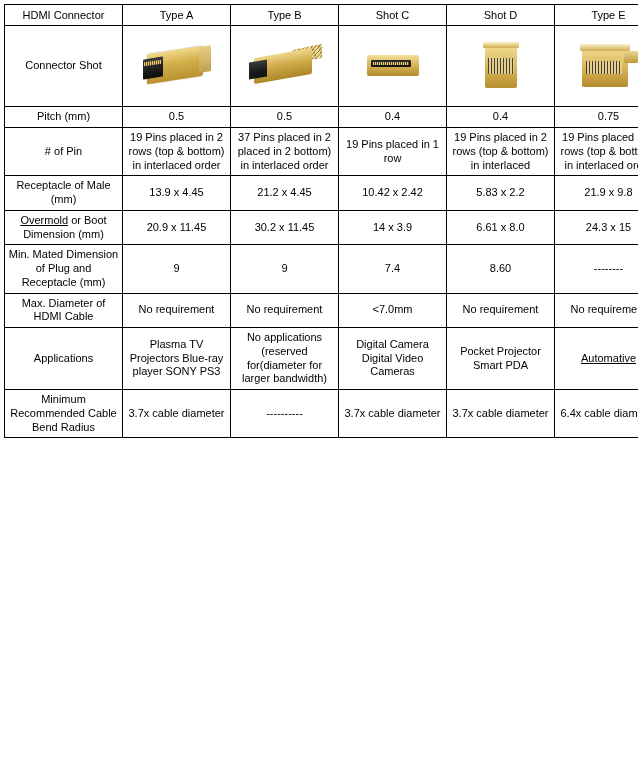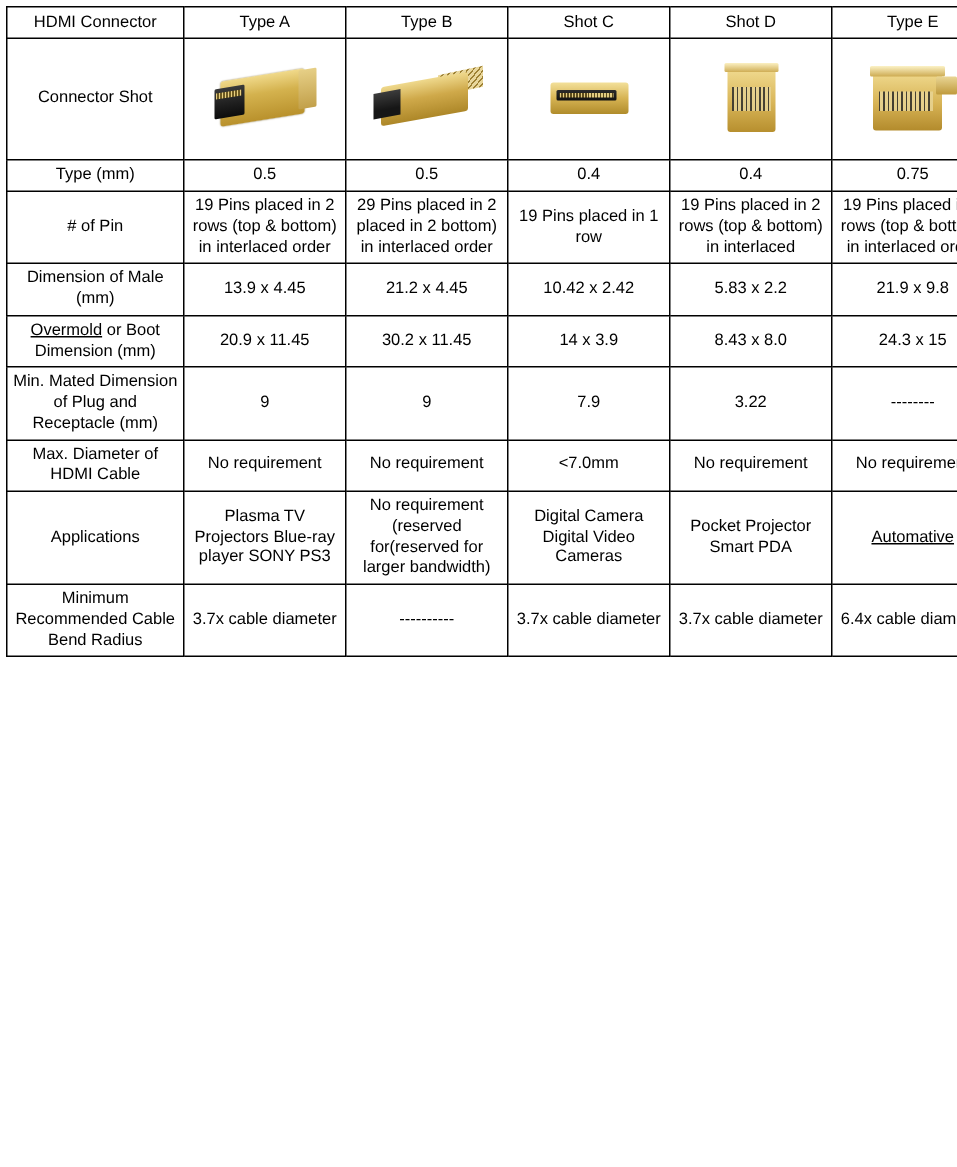--- a/index.html
+++ b/index.html
@@ -285,80 +285,80 @@
               <div class="body"></div>
                 <div class="top"></div>
                 <div class="latch"></div>
                 <div class="pins"></div>
             </div>
           </div>
         </td>
       </tr>
 
       <tr>
-        <td class="rowhead">Type (mm)</td>
+        <td class="rowhead">Pitch (mm)</td>
         <td class="coltype">0.5</td>
         <td class="coltype">0.5</td>
         <td class="coltype">0.4</td>
         <td class="coltype">0.4</td>
         <td class="coltype">0.75</td>
       </tr>
 
       <tr>
         <td class="rowhead"># of Pin</td>
         <td class="coltype">19 Pins placed in 2 rows (top &amp; bottom) in interlaced order</td>
-        <td class="coltype">29 Pins placed in 2 placed in 2 bottom) in interlaced order</td>
+        <td class="coltype">37 Pins placed in 2 placed in 2 bottom) in interlaced order</td>
         <td class="coltype">19 Pins placed in 1 row</td>
         <td class="coltype">19 Pins placed in 2 rows (top &amp; bottom) in interlaced</td>
         <td class="coltype">19 Pins placed in 2 rows (top &amp; bottom) in interlaced order</td>
       </tr>
 
       <tr>
-        <td class="rowhead">Dimension of Male (mm)</td>
+        <td class="rowhead">Receptacle of Male (mm)</td>
         <td class="coltype">13.9 x 4.45</td>
         <td class="coltype">21.2 x 4.45</td>
         <td class="coltype">10.42 x 2.42</td>
         <td class="coltype">5.83 x 2.2</td>
         <td class="coltype">21.9 x 9.8</td>
       </tr>
 
       <tr>
         <td class="rowhead">
           <span class="ul">Overmold</span>
           <span> or Boot Dimension (mm)</span>
         </td>
         <td class="coltype">20.9 x 11.45</td>
         <td class="coltype">30.2 x 11.45</td>
         <td class="coltype">14 x 3.9</td>
-        <td class="coltype">8.43 x 8.0</td>
+        <td class="coltype">6.61 x 8.0</td>
         <td class="coltype">24.3 x 15</td>
       </tr>
 
       <tr>
         <td class="rowhead">Min. Mated Dimension of Plug and Receptacle (mm)</td>
         <td class="coltype">9</td>
         <td class="coltype">9</td>
-        <td class="coltype">7.9</td>
-        <td class="coltype">3.22</td>
+        <td class="coltype">7.4</td>
+        <td class="coltype">8.60</td>
         <td class="coltype">--------</td>
       </tr>
 
       <tr>
         <td class="rowhead">Max. Diameter of HDMI Cable</td>
         <td class="coltype">No requirement</td>
         <td class="coltype">No requirement</td>
         <td class="coltype">&lt;7.0mm</td>
         <td class="coltype">No requirement</td>
         <td class="coltype">No requirement</td>
       </tr>
 
       <tr>
         <td class="rowhead">Applications</td>
         <td class="coltype">Plasma TV Projectors Blue-ray player SONY PS3</td>
-        <td class="coltype">No requirement (reserved for(reserved for larger bandwidth)</td>
+        <td class="coltype">No applications (reserved for(diameter for larger bandwidth)</td>
         <td class="coltype">Digital Camera Digital Video Cameras</td>
         <td class="coltype">Pocket Projector Smart PDA</td>
         <td class="coltype">
           <span class="ul">Automative</span>
         </td>
       </tr>
 
       <tr>
         <td class="rowhead">Minimum Recommended Cable Bend Radius</td>
         <td class="coltype">3.7x cable diameter</td>

